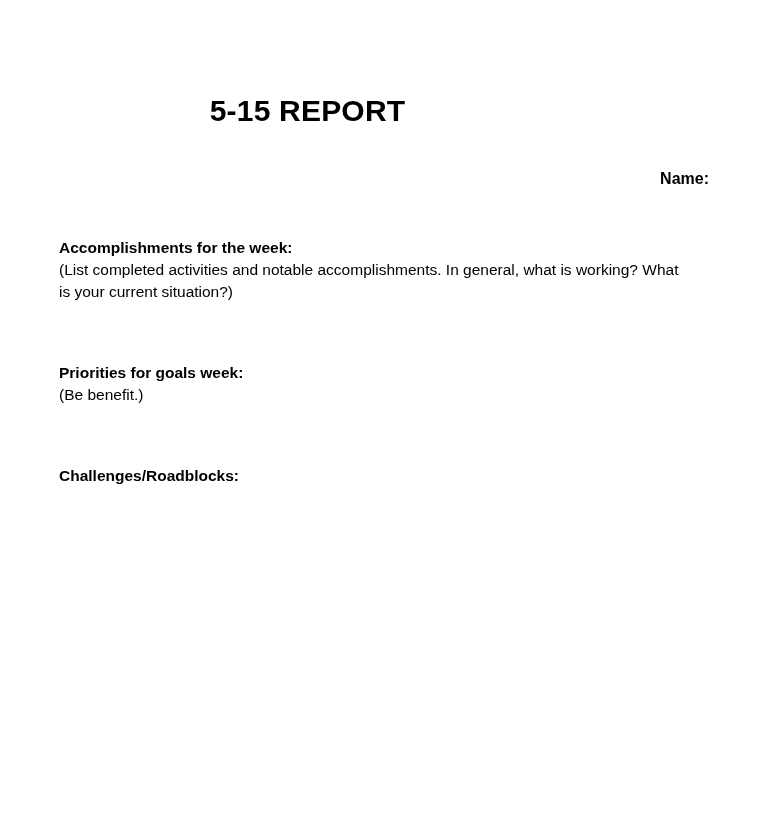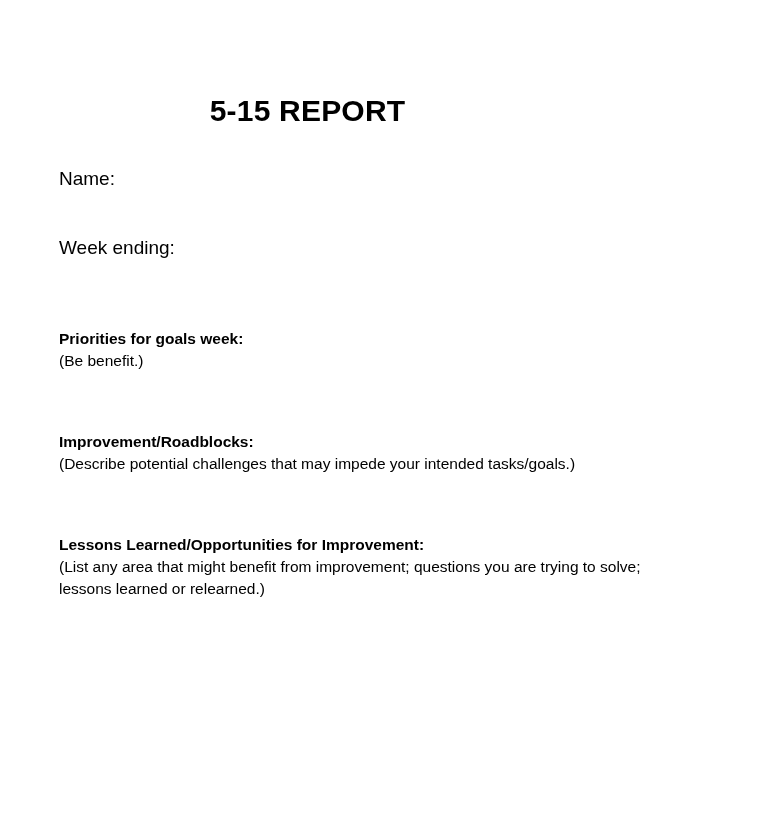--- a/index.html
+++ b/index.html
@@ -36,23 +36,24 @@
   .content {
     position: absolute;
     left: 59px;
     top: 168px;
     width: 650px;
   }
   .field-block {
     margin-bottom: 48px;
   }
   .field-label {
-    font-size: 19px;
-    font-weight: normal;
+    font-size: 16px;
+    font-weight: bold;
     line-height: 21px;
+    text-align: right;
   }
   .section-block {
     margin-bottom: 37px;
   }
   .section-heading {
     font-size: 15.5px;
     font-weight: bold;
     line-height: 22px;
     margin: 0;
   }
@@ -73,40 +74,36 @@
 <div class="page">
 
   <div class="doc-title">5-15 REPORT</div>
 
   <div class="content">
 
     <div class="field-block">
       <div class="field-label">Name:</div>
     </div>
 
-    <div class="field-block">
-      <div class="field-label">Week ending:</div>
+
+    <div class="section-block">
+      <p class="section-heading">Accomplishments for the week:</p>
+      <p class="section-instruction">(List completed activities and notable accomplishments. In general, what is working? What is your current situation?)</p>
     </div>
-
 
     <div class="spacer-lg"></div>
 
     <div class="section-block">
       <p class="section-heading">Priorities for goals week:</p>
       <p class="section-instruction">(Be benefit.)</p>
     </div>
 
     <div class="spacer-lg"></div>
 
     <div class="section-block">
-      <p class="section-heading">Improvement/Roadblocks:</p>
-      <p class="section-instruction">(Describe potential challenges that may impede your intended tasks/goals.)</p>
+      <p class="section-heading">Challenges/Roadblocks:</p>
     </div>
 
     <div class="spacer-lg"></div>
 
-    <div class="section-block">
-      <p class="section-heading">Lessons Learned/Opportunities for Improvement:</p>
-      <p class="section-instruction">(List any area that might benefit from improvement; questions you are trying to solve; lessons learned or relearned.)</p>
-    </div>
 
   </div>
 </div>
 
 </body></html>

